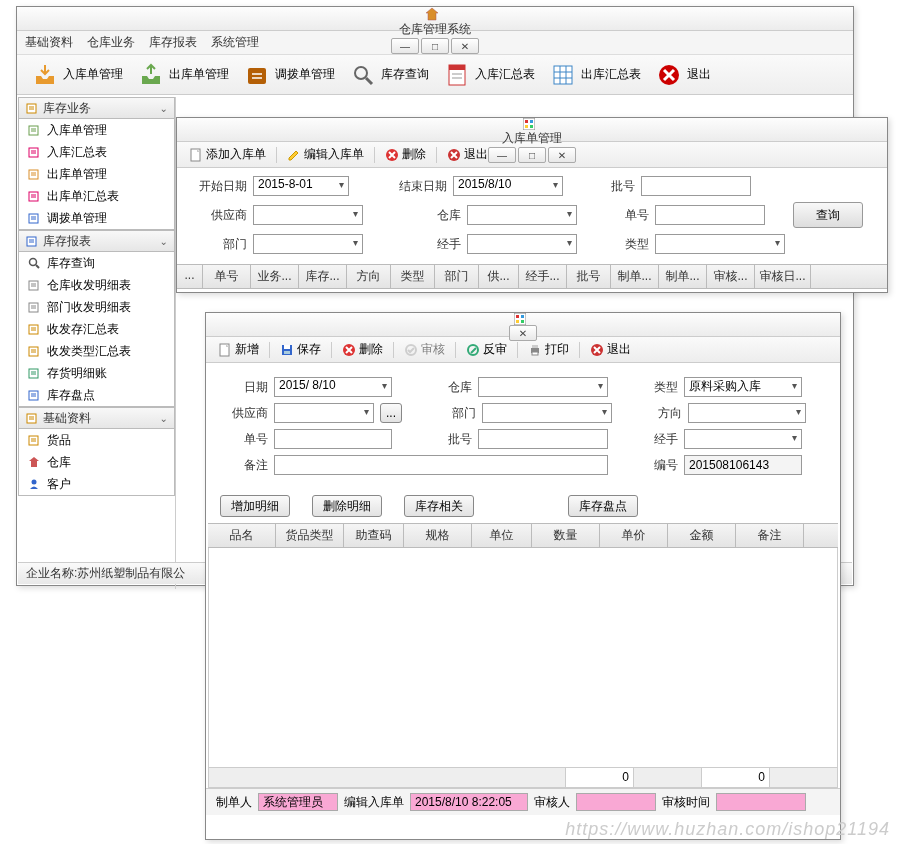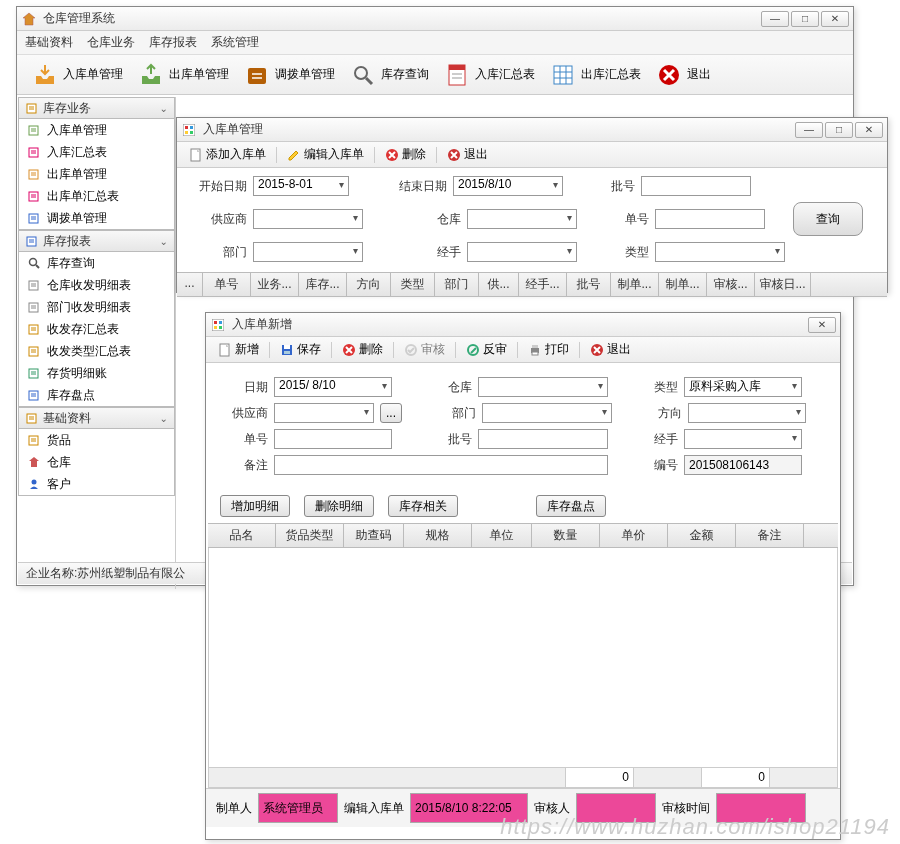--- a/index.html
+++ b/index.html
@@ -1,19 +1,19 @@
 <!DOCTYPE html>
 <html><head>
 <meta charset="utf-8">
 <style>
 * { box-sizing: border-box; margin: 0; padding: 0; font-family: "Microsoft YaHei", SimSun, Arial, sans-serif; font-size: 12px; }
 body { background: #fff; width: 900px; height: 844px; position: relative; overflow: hidden; }
 
 .window { position: absolute; background: #fff; border: 1px solid #888; box-shadow: 2px 2px 6px rgba(0,0,0,.15); }
-.titlebar { height: 24px; background: linear-gradient(#fdfdfd,#ececec); border-bottom: 1px solid #ccc; display: flex; align-items: center; padding: 0 4px; }
+.titlebar { height: 24px; background: linear-gradient(#fdfdfd,#ececec); border-bottom: 1px solid #ccc; display: flex; align-items: center; padding: 0 4px; flex-direction: column; }
 .titlebar .ticon { width: 16px; height: 16px; margin-right: 6px; display:inline-flex;align-items:center;justify-content:center; }
 .titlebar .title { flex: 1; color: #333; }
 .winbtns { display: flex; gap: 2px; }
 .winbtn { width: 28px; height: 16px; border: 1px solid #aaa; background: linear-gradient(#fff,#e8e8e8); display: flex; align-items: center; justify-content: center; font-size: 10px; color: #444; border-radius: 2px; cursor: pointer; }
 
 .menubar { height: 24px; background: #f5f5f5; border-bottom: 1px solid #ddd; display: flex; align-items: center; padding: 0 8px; gap: 14px; }
 .menubar span { color: #333; cursor: pointer; }
 
 .toolbar-main { height: 40px; background: linear-gradient(#fafafa,#eee); border-bottom: 1px solid #ccc; display: flex; align-items: center; padding: 0 10px; gap: 6px; }
 .tbtn { display: flex; align-items: center; gap: 4px; padding: 2px 4px; cursor: pointer; }
@@ -33,31 +33,31 @@
 .tbitem { display:flex; align-items:center; gap:3px; padding:0 4px; cursor:pointer; }
 .tbsep { width:1px; height:16px; background:#ccc; margin:0 2px;}
 .smico { width:14px;height:14px;display:inline-flex;align-items:center;justify-content:center;}
 
 .form-area { padding:10px 14px; }
 .frow { display:flex; align-items:center; margin-bottom:6px; gap:6px; }
 .flabel { width:56px; text-align:right; color:#333; }
 .finput { height:20px; border:1px solid #999; background:#fff; padding:0 4px; }
 .fcombo { position:relative; }
 .fcombo::after { content:"▾"; position:absolute; right:4px; top:2px; font-size:10px; color:#555; pointer-events:none;}
-.qbtn { width:70px; height:34px; background:linear-gradient(#f8f8f8,#ddd); border:1px solid #999; border-radius:8px; cursor:pointer;}
+.qbtn { width:70px; height:26px; background:linear-gradient(#f8f8f8,#ddd); border:1px solid #999; border-radius:3px; cursor:pointer;}
 
 .grid-header { display:flex; background:linear-gradient(#f5f5f5,#e4e4e4); border-top:1px solid #bbb; border-bottom:1px solid #bbb; }
 .grid-header .gh { border-right:1px solid #bbb; padding:3px 4px; color:#333; text-align:center; overflow:hidden; white-space:nowrap;}
 
 .btn { height:22px; padding:0 10px; background:linear-gradient(#fafafa,#e2e2e2); border:1px solid #888; border-radius:3px; cursor:pointer;}
 
 .footer-row { display:flex; align-items:center; padding:4px 10px; gap:6px; border-top:1px solid #ccc; background:#f4f4f4;}
-.footer-row input { height:30px; border:1px solid #aaa; background:#ec4899; padding:0 4px;}
-
-.watermark { position:absolute; right:10px; bottom:4px; color:#ccc; font-size:22px; font-style:italic; letter-spacing:1px; pointer-events:none;}
+.footer-row input { height:18px; border:1px solid #aaa; background:#f9a8d4; padding:0 4px;}
+
+.watermark { position:absolute; right:10px; bottom:4px; color:#ccc; font-size:18px; font-style:italic; letter-spacing:1px; pointer-events:none;}
 
 
 svg { display:block; }
 </style>
 </head>
 <body>
 
 <div class="window" style="left:16px; top:6px; width:838px; height:580px;">
   <div class="titlebar">
     <span class="ticon">
@@ -456,21 +456,20 @@
   <div class="titlebar">
     <span class="ticon">
         <svg width="12" height="12">
           <rect width="12" height="12" fill="#fff" stroke="#888"></rect>
           <rect x="2" y="2" width="3" height="3" fill="#d33"></rect>
           <rect x="7" y="2" width="3" height="3" fill="#39d"></rect>
           <rect x="2" y="7" width="3" height="3" fill="#fc3"></rect>
           <rect x="7" y="7" width="3" height="3" fill="#3c6"></rect>
         </svg>
       </span>
-    <span class="title">入库单新增</span>
     <div class="winbtns">
       <div class="winbtn">✕</div>
     </div>
   </div>
   <div class="subtoolbar" id="add-toolbar">
       <div class="tbitem">
         <span class="smico">
           <svg width="14" height="14">
             <rect x="2" y="1" width="9" height="12" fill="#fff" stroke="#888"></rect>
             <path d="M8 1 L11 4 L8 4 Z" fill="#ccc"></path>
@@ -576,21 +575,21 @@
     </div>
     <div class="frow">
       <span class="flabel" style="width:44px">备注</span>
       <input class="finput" style="width: 334px;">
       <span style="width:18px"></span>
       <span class="flabel" style="width:40px">编号</span>
       <input class="finput" style="width: 118px; background: rgb(244, 244, 244);" readonly="" value="201508106143">
     </div>
   </div>
 
-  <div style="padding:6px 14px; display:flex; gap:14px;">
+  <div style="padding:6px 14px; display:flex; gap:22px;">
     <button class="btn">增加明细</button>
     <button class="btn">删除明细</button>
     <button class="btn">库存相关</button>
     <span style="width:50px"></span>
     <button class="btn">库存盘点</button>
   </div>
 
   <div class="grid-header" id="add-grid" style="margin:0 2px;">
       <div class="gh" style="width: 68px; text-align: center;">品名</div>
       <div class="gh" style="width: 68px;">货品类型</div>

